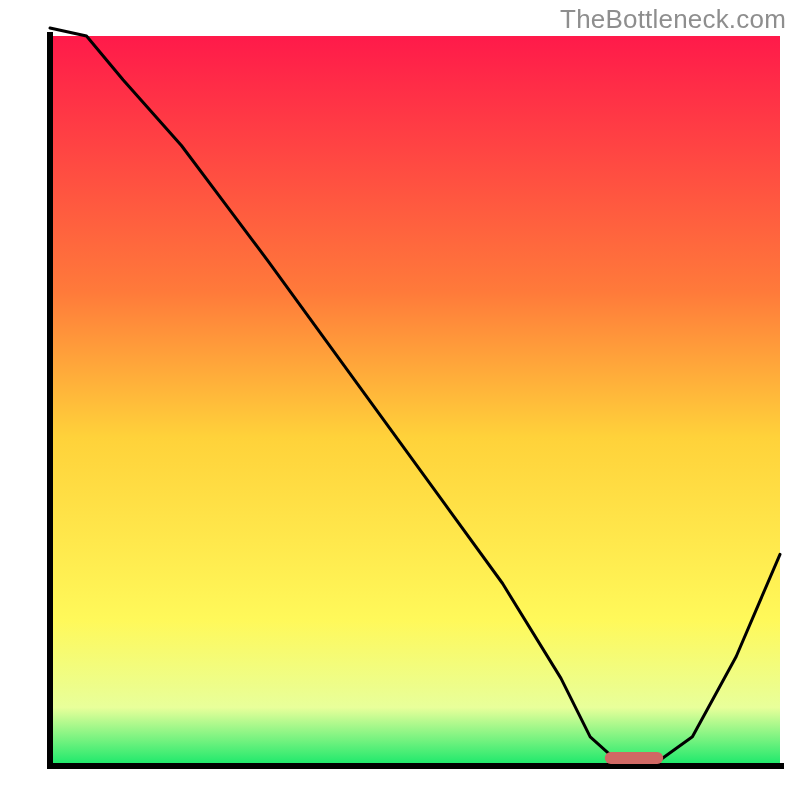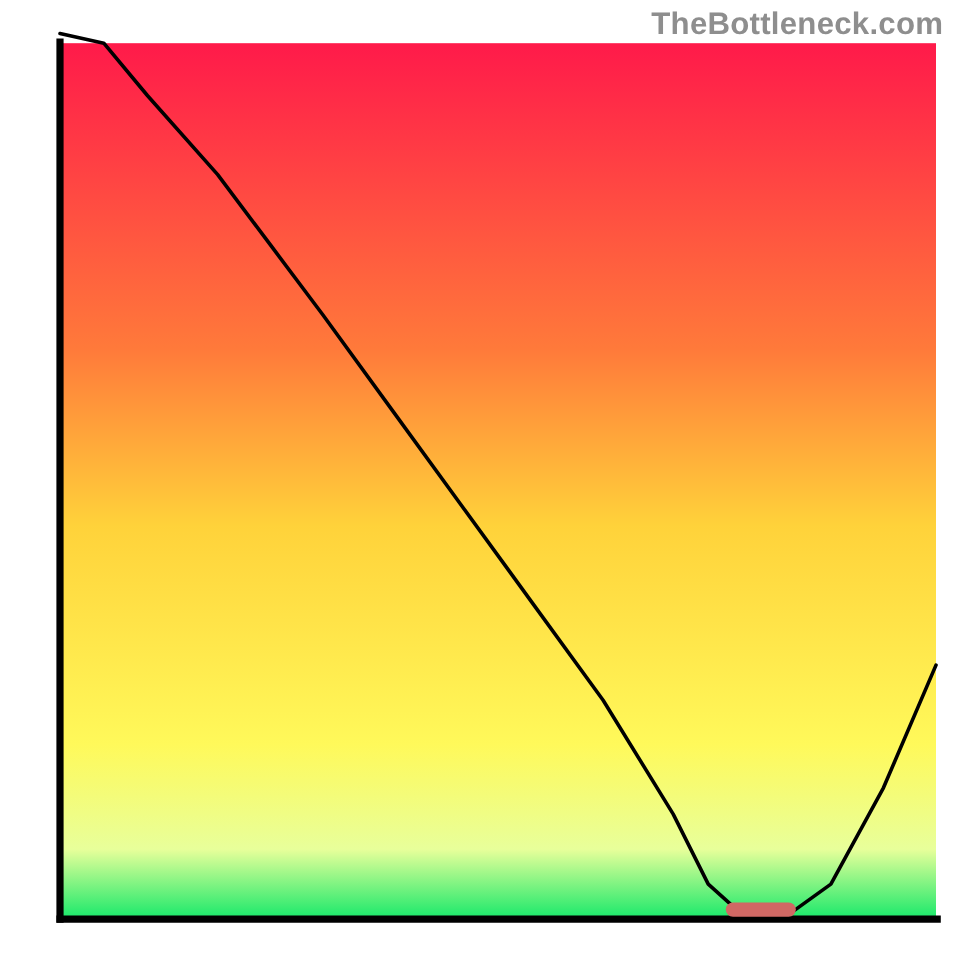--- a/index.html
+++ b/index.html
@@ -15,21 +15,21 @@
     position: relative;
     width: 800px;
     height: 800px;
   }
   .watermark {
     position: absolute;
     top: 4px;
     right: 14px;
     font-size: 26px;
     color: #8e8e8e;
-    font-weight: 700;
+    font-weight: 400;
     letter-spacing: 0.2px;
     z-index: 5;
     pointer-events: none;
     user-select: none;
     margin-left: 40px;
   }
   svg {
     display: block;
     position: absolute;
     top: 0;

